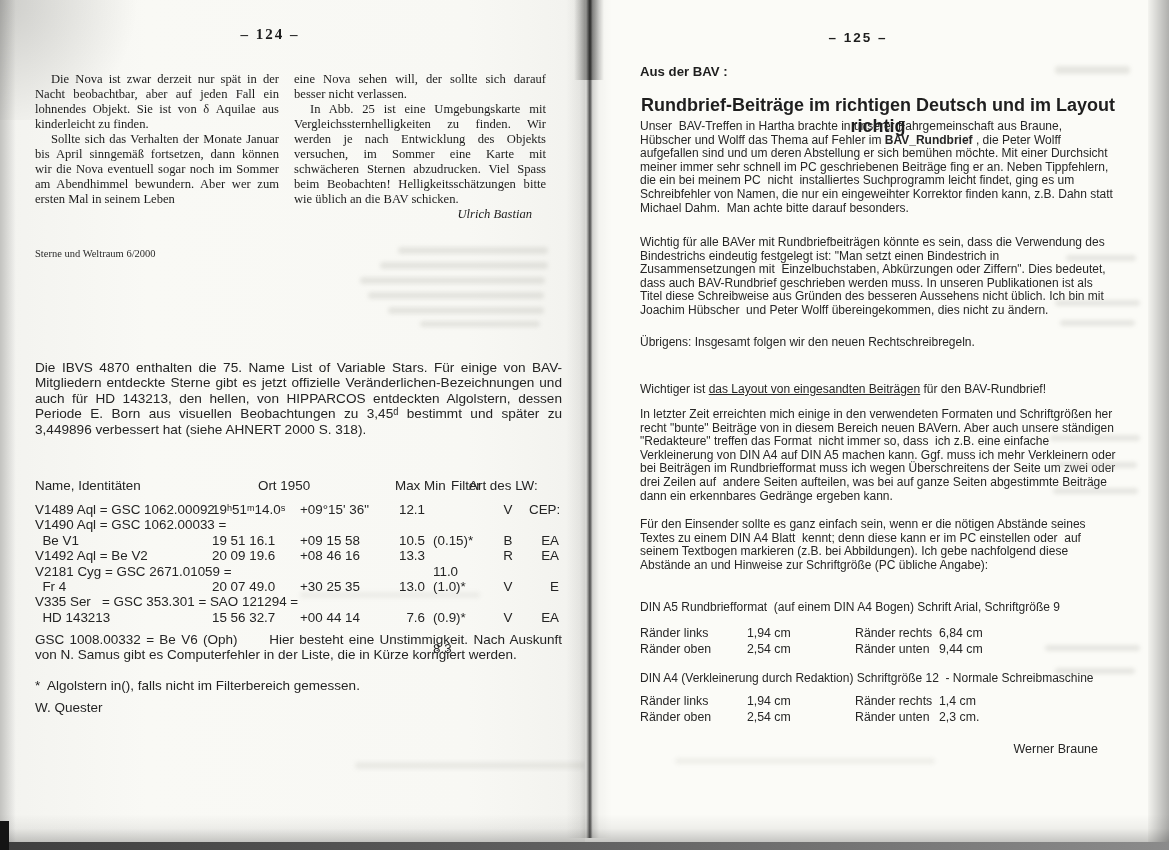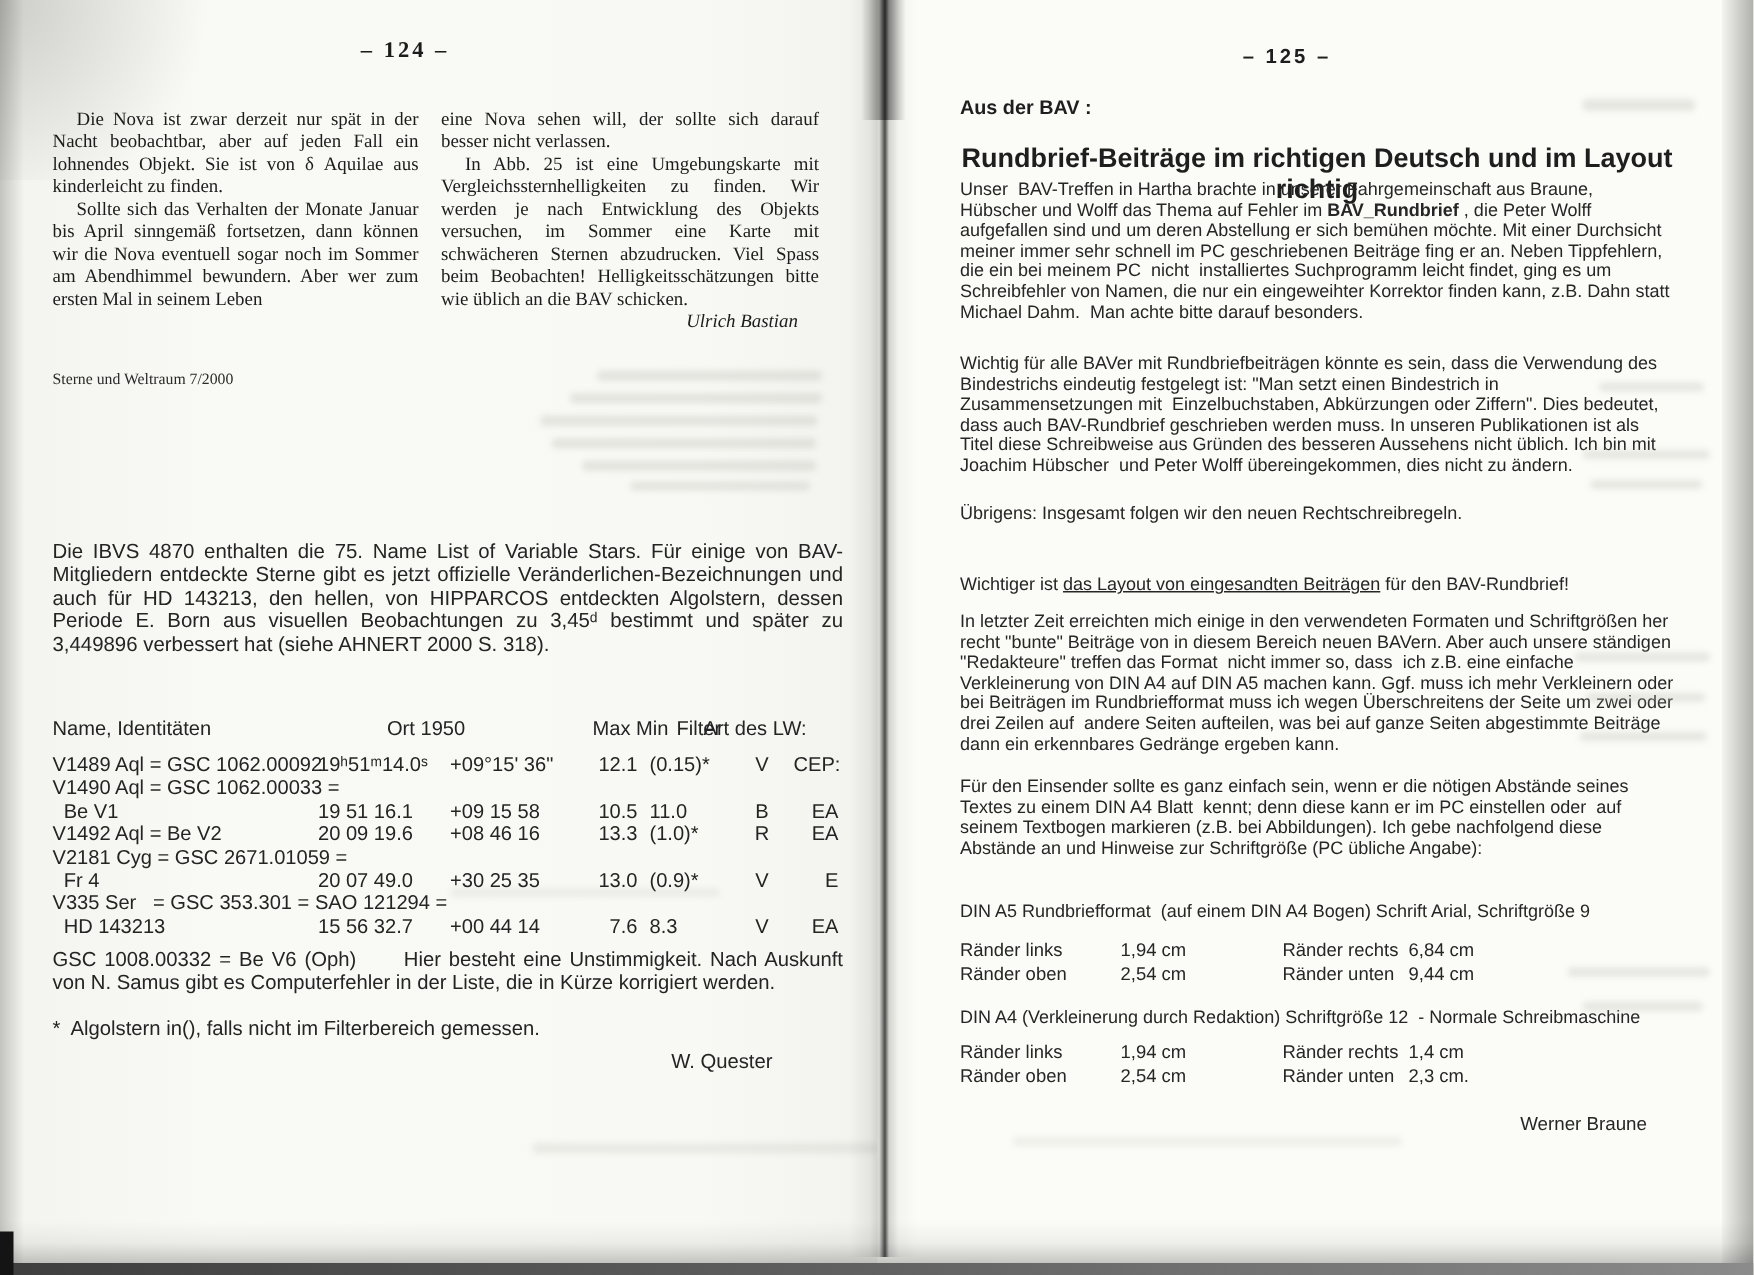--- a/index.html
+++ b/index.html
@@ -44,25 +44,25 @@
   .nl-intro{position:absolute;left:35px;top:360px;width:527px;
     font-size:13.6px;line-height:15.4px;text-align:justify;color:#242424;}
   .star-table{position:absolute;left:35px;top:478px;width:530px;color:#242424;font-size:13.4px;}
   .thead{position:relative;height:24px;}
   .thead span{position:absolute;top:0;white-space:nowrap;}
   .th-name{left:0;}  .th-ort{left:223px;} .th-max{left:360px;} .th-min{left:389px;} .th-filter{left:416px;} .th-art{left:434px;}
   .trow{display:flex;height:15.4px;line-height:15.4px;white-space:pre;}
   .trow span{flex-shrink:0;display:block;}
   .c-name{width:177px;} .c-ra{width:88px;} .c-dec{width:90px;}
   .c-max{width:43px;text-align:right;padding-right:8px;box-sizing:border-box;}
-  .c-min{width:54px;} .c-filter{width:42px;text-align:center;} .c-art{width:30px;text-align:right;}
+  .c-min{width:54px;margin-top:31px;} .c-filter{width:42px;text-align:center;} .c-art{width:30px;text-align:right;}
   .nl-note{position:absolute;left:35px;top:632px;width:527px;
     font-size:13.5px;line-height:15.4px;text-align:justify;white-space:pre-wrap;color:#242424;}
   .nl-footnote{position:absolute;left:35px;top:678px;width:527px;font-size:13.5px;white-space:pre-wrap;color:#242424;}
-  .nl-sig{position:absolute;left:35px;top:700px;width:480px;text-align:right;font-size:13.5px;color:#242424;}
+  .nl-sig{position:absolute;left:35px;top:700px;width:480px;text-align:left;font-size:13.5px;color:#242424;}
 
   
   .rp-pagenum{position:absolute;left:153px;top:30px;width:240px;text-align:center;
     font-weight:bold;font-size:13.5px;letter-spacing:2px;color:#1e1e1e;}
   .rp-kicker{position:absolute;left:55px;top:64px;font-weight:bold;font-size:13.2px;color:#1e1e1e;}
   .rp-title{position:absolute;left:55px;top:95px;width:476px;text-align:center;font-weight:bold;font-size:18px;color:#1e1e1e;}
   .rp{position:absolute;left:55px;width:476px;margin:0;
     font-size:12px;line-height:13.6px;color:#262626;white-space:pre-wrap;}
   .b{font-weight:bold;}
   .u{text-decoration:underline;}
@@ -85,21 +85,21 @@
       <p class="indent">Die Nova ist zwar derzeit nur spät in der Nacht beobachtbar, aber auf jeden Fall ein lohnendes Objekt. Sie ist von δ Aquilae aus kinderleicht zu finden.</p>
       <p class="indent">Sollte sich das Verhalten der Monate Januar bis April sinngemäß fortsetzen, dann können wir die Nova eventuell sogar noch im Sommer am Abendhimmel bewundern. Aber wer zum ersten Mal in seinem Leben</p>
     </div>
 
     <div class="serif-col col2">
       <p>eine Nova sehen will, der sollte sich darauf besser nicht verlassen.</p>
       <p class="indent">In Abb. 25 ist eine Umgebungskarte mit Vergleichssternhelligkeiten zu finden. Wir werden je nach Entwicklung des Objekts versuchen, im Sommer eine Karte mit schwächeren Sternen abzudrucken. Viel Spass beim Beobachten! Helligkeitsschätzungen bitte wie üblich an die BAV schicken.</p>
       <p class="article-sig">Ulrich Bastian</p>
     </div>
 
-    <div class="article-source">Sterne und Weltraum 7/2000</div>
+    <div class="article-source">Sterne und Weltraum 6/2000</div>
 
     <div class="smudge" style="left:398px;top:247px;width:150px;height:7px;"></div>
     <div class="smudge" style="left:380px;top:262px;width:168px;height:7px;"></div>
     <div class="smudge" style="left:360px;top:277px;width:185px;height:7px;"></div>
     <div class="smudge" style="left:368px;top:292px;width:176px;height:7px;"></div>
     <div class="smudge" style="left:388px;top:307px;width:156px;height:7px;"></div>
     <div class="smudge" style="left:420px;top:321px;width:120px;height:6px;"></div>
     <div class="smudge" style="left:300px;top:592px;width:180px;height:6px;opacity:.18;"></div>
     <div class="smudge" style="left:355px;top:762px;width:230px;height:7px;opacity:.22;"></div>
 

